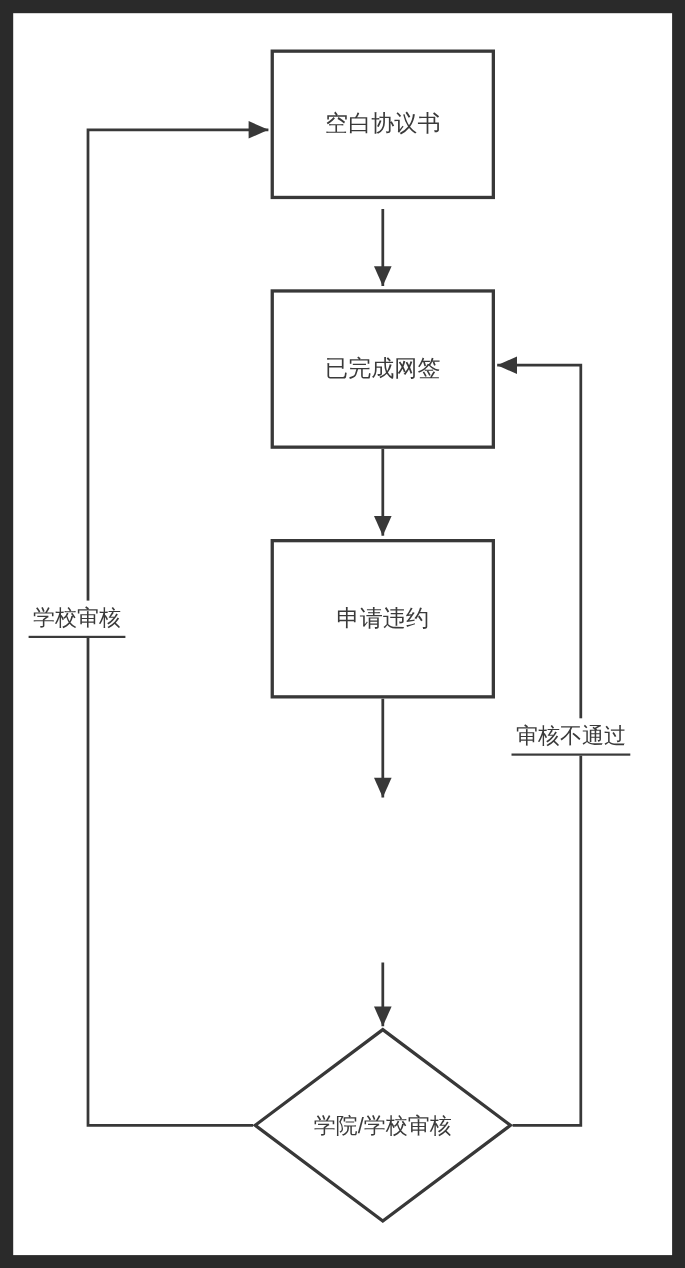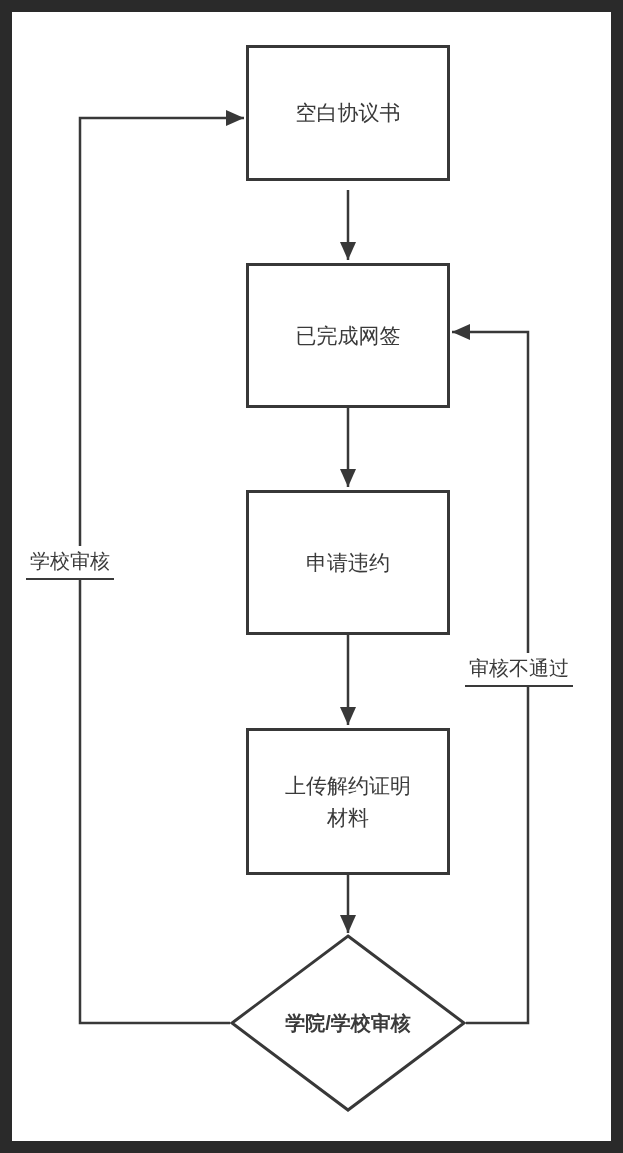--- a/index.html
+++ b/index.html
@@ -54,21 +54,20 @@
     max-width: 138px;
   }
   .diamond-label {
     position: absolute;
     left: 248px;
     top: 1010px;
     width: 200px;
     text-align: center;
     color: #3a3a3a;
     font-size: 20px;
-    font-weight: bold;
   }
   .edge-label {
     position: absolute;
     background: #ffffff;
     color: #3a3a3a;
     font-size: 20px;
     padding: 2px 4px 3px 4px;
     border-bottom: 2px solid #3a3a3a;
     white-space: nowrap;
   }
@@ -113,23 +112,20 @@
   </div>
 
   <div class="node" style="left:246px; top:490px; width:204px; height:145px;">
     <span class="node-text">申请违约</span>
   </div>
 
   <div class="node" style="left:246px; top:263px; width:204px; height:145px;">
     <span class="node-text">已完成网签</span>
   </div>
 
-  <div class="node" style="left:246px; top:728px; width:204px; height:147px;">
-    <span class="node-text wrap">上传解约证明材料</span>
-  </div>
 
   <div class="diamond-label">学院/学校审核</div>
 
   <div class="edge-label pass">学校审核</div>
 
   <div class="edge-label fail">审核不通过</div>
 
 </div>
 
 </body></html>

